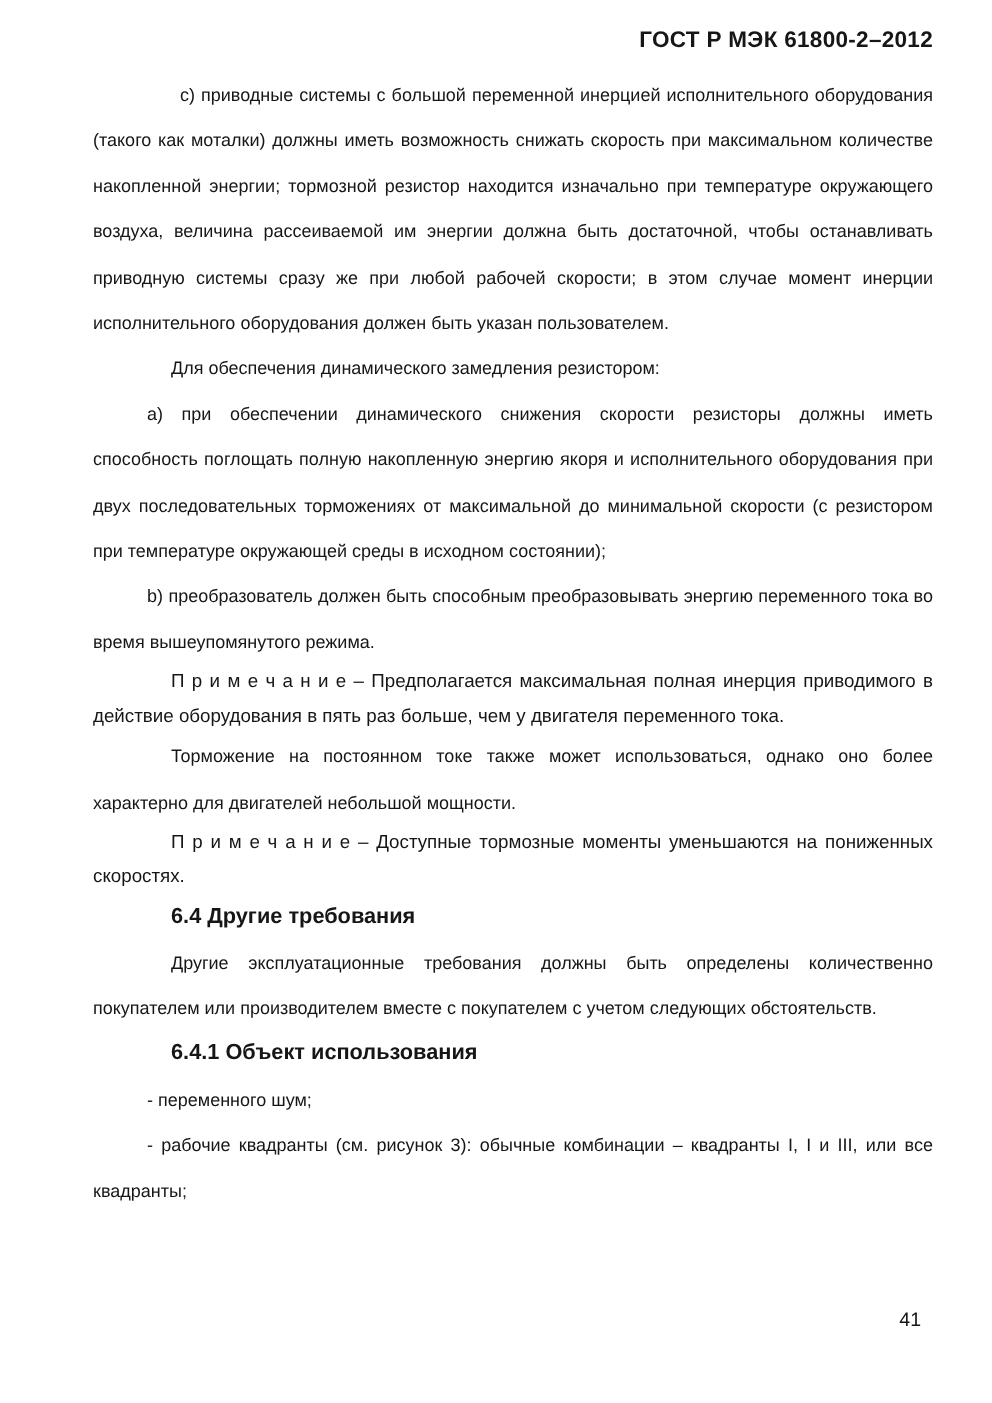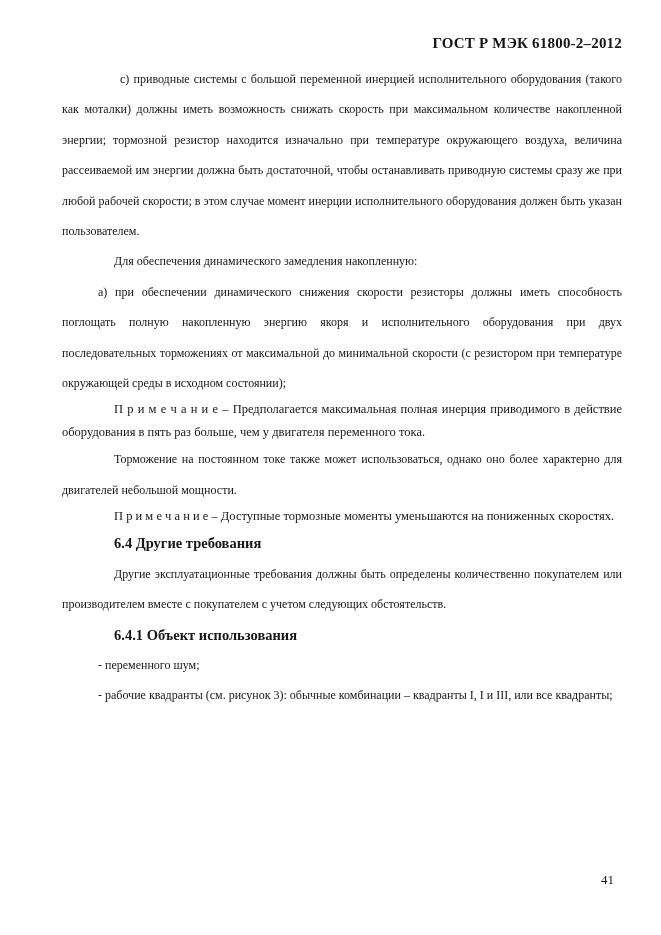--- a/index.html
+++ b/index.html
@@ -7,22 +7,22 @@
     padding: 0;
     background: #ffffff;
   }
   .page {
     position: relative;
     width: 661px;
     height: 935px;
     box-sizing: border-box;
     background: #ffffff;
     color: #161616;
-    font-family: Liberation Serif, serif;
-    padding: 34px 39px 0 62px;
+    font-family: Liberation Sans, sans-serif;
+    padding: 18px 39px 0 62px;
     overflow: hidden;
   }
   .running-header {
     text-align: right;
     font-weight: bold;
     font-size: 15px;
     line-height: 18px;
     margin-bottom: 12px;
     letter-spacing: 0.2px;
   }
@@ -72,24 +72,25 @@
 
   <div class="running-header">
     <span>ГОСТ Р МЭК 61800-2–2012</span>
   </div>
 
   <div class="content">
 
     <p class="body item-c">c) приводные системы с большой переменной инерцией исполнительного оборудования (такого как моталки) должны иметь возможность снижать скорость при максимальном количестве накопленной энергии; тормозной резистор находится изначально при температуре окружающего воздуха, величина рассеиваемой им энергии должна быть достаточной, чтобы останавливать приводную системы сразу же при любой рабочей скорости; в этом случае момент инерции исполнительного оборудования должен быть указан пользователем.</p>
 
 
-    <p class="body">Для обеспечения динамического замедления накопленную:</p>
+    <p class="body">Для обеспечения динамического замедления резистором:</p>
 
     <p class="body list-item">a) при обеспечении динамического снижения скорости резисторы должны иметь способность поглощать полную накопленную энергию якоря и исполнительного оборудования при двух последовательных торможениях от максимальной до минимальной скорости (с резистором при температуре окружающей среды в исходном состоянии);</p>
 
+    <p class="body list-item">b) преобразователь должен быть способным преобразовывать энергию переменного тока во время вышеупомянутого режима.</p>
 
     <p class="note">П р и м е ч а н и е  –  Предполагается максимальная полная инерция приводимого в действие оборудования в пять раз больше, чем у двигателя переменного тока.</p>
 
 
     <p class="body">Торможение на постоянном токе также может использоваться, однако оно более характерно для двигателей небольшой мощности.</p>
 
     <p class="note">П р и м е ч а н и е  –  Доступные тормозные моменты уменьшаются на пониженных скоростях.</p>
 
     <h3>6.4 Другие требования</h3>
 

